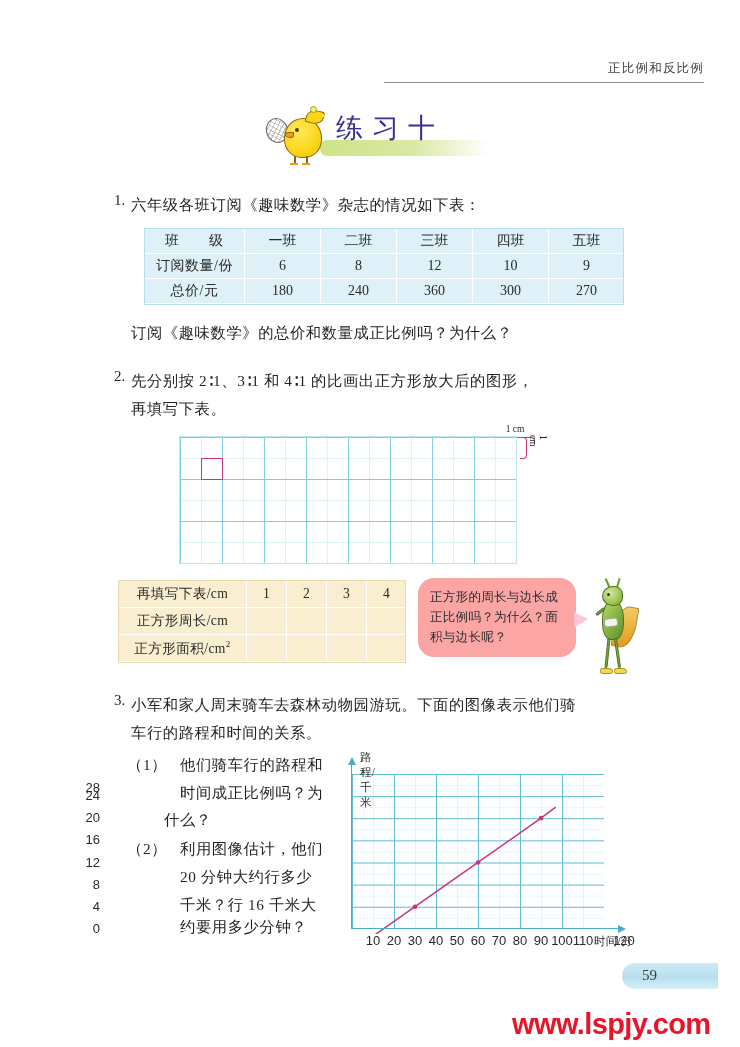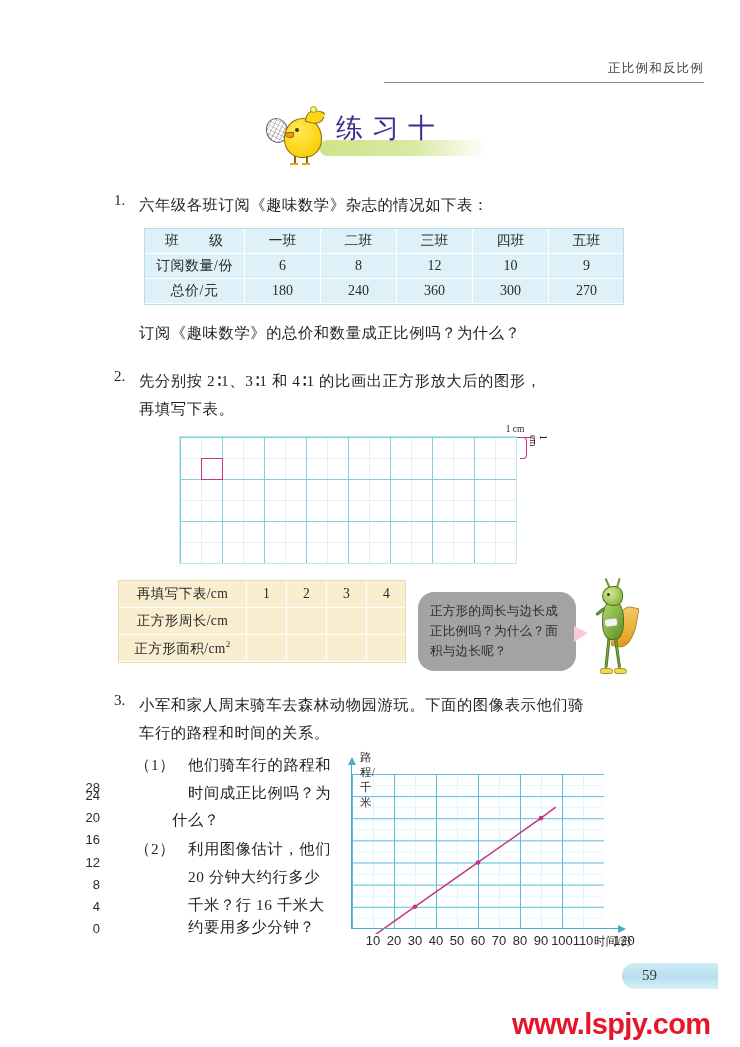--- a/index.html
+++ b/index.html
@@ -95,21 +95,20 @@
     font-size: 15px;
     font-family: "Liberation Serif", serif;
   }
   .qtext {
     position: absolute;
     font-size: 15.3px;
     line-height: 30px;
     letter-spacing: 0.6px;
     font-family: "Liberation Serif", serif;
     color: #231f20;
-    margin-left: 8px;
   }
 
   
   .tbl1 {
     position: absolute; left: 144px; top: 228px;
     border-collapse: collapse;
     background: #dff1f8;
   }
   .tbl1 td {
     border: 1px solid #ffffff;
@@ -195,26 +194,25 @@
   .tbl2-outline {
     position:absolute; left:118px; top:580px; width:288px; height:83px;
     border:1px solid #e8d9b0; pointer-events:none;
   }
   sup { font-size: 9px; vertical-align: super; }
 
   
   .bubble {
     position:absolute; left: 418px; top: 578px;
     width: 158px; padding: 9px 11px 10px 12px;
-    background: #a3a3a3;
+    background: #fca5a5;
     border-radius: 16px;
     font-size: 12.6px; line-height: 20px;
     color: #2b2b2b; letter-spacing: .2px;
     font-family: "Liberation Serif", serif;
-    margin-top: 14px;
   }
   .bubble .tail {
     position:absolute; right: -12px; top: 34px;
     width: 0; height: 0;
     border-left: 14px solid #fbc7dd;
     border-top: 7px solid transparent;
     border-bottom: 9px solid transparent;
   }
   
   .hopper { position:absolute; left: 588px; top: 576px; width: 56px; height: 108px; }

